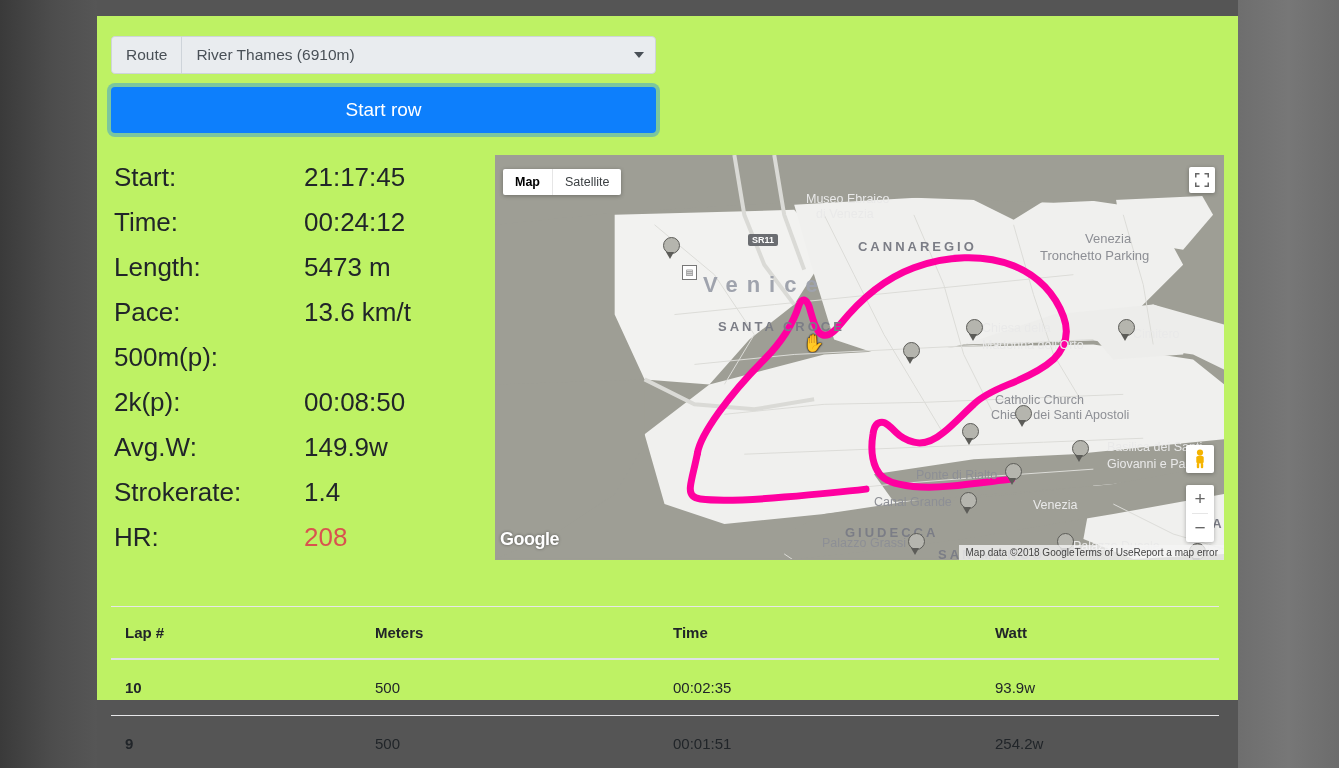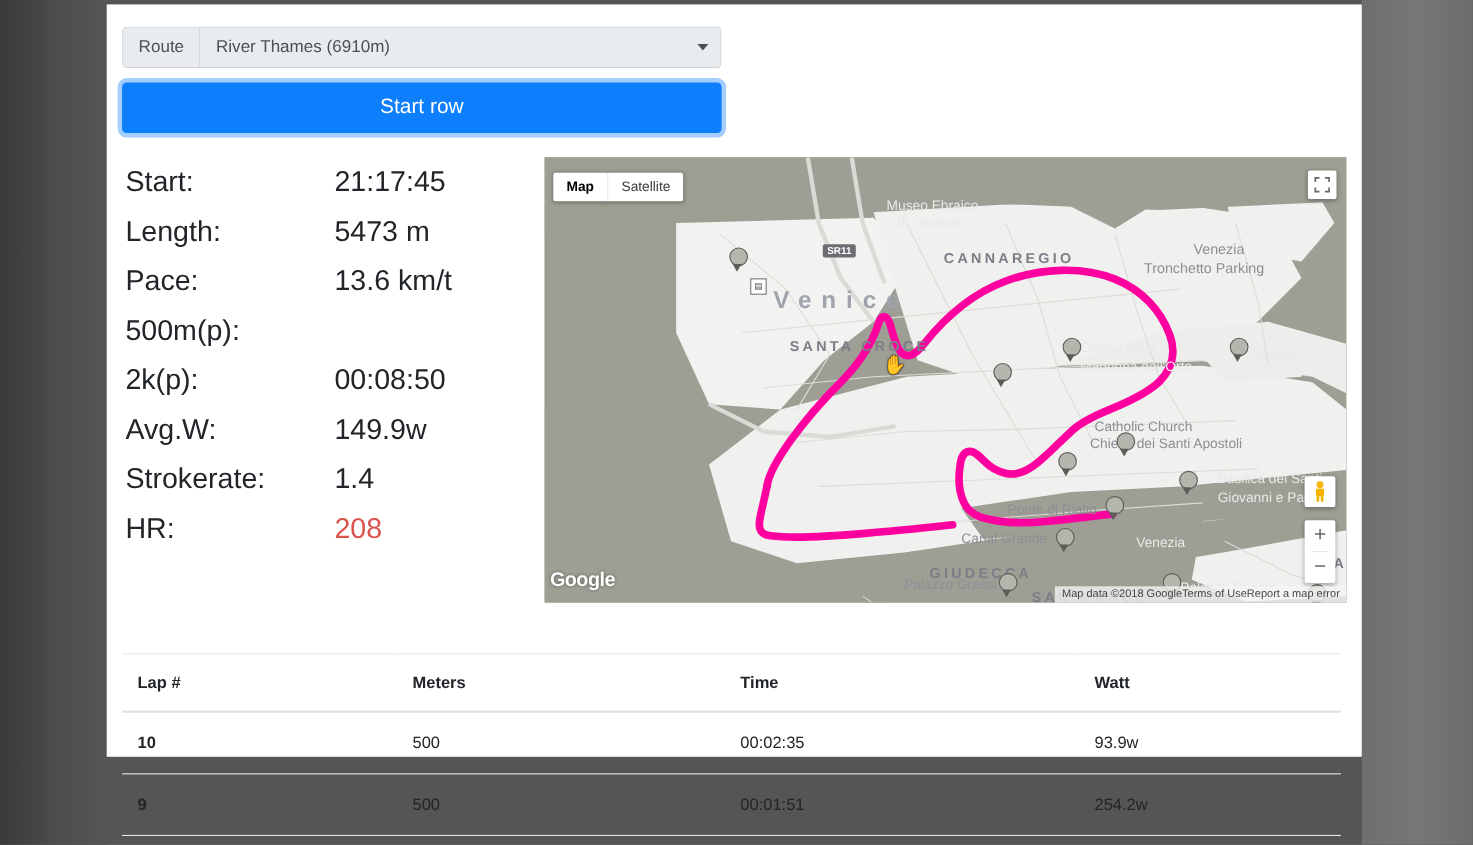--- a/index.html
+++ b/index.html
@@ -16,22 +16,22 @@
       linear-gradient(90deg,#3c3c3c 0px,#4a4a4a 40px,#555 97px,#555 97px),
       radial-gradient(ellipse at 20% 40%, #6e6e6e 0%, #5a5a5a 70%);
     background-blend-mode:normal;
   }
   .backdrop-left{position:absolute;left:0;top:0;width:97px;height:768px;
     background:linear-gradient(90deg,#3a3a3a 0%,#4d4d4d 55%,#565656 100%);}
   .backdrop-right{position:absolute;left:1238px;top:0;width:101px;height:768px;
     background:linear-gradient(90deg,#6e6e6e 0%,#777 50%,#6c6c6c 100%);}
 
   .page{
-    position:absolute;left:97px;top:4px;width:1141px;height:684px;
-    background:#ffffff;
+    position:absolute;left:97px;top:16px;width:1141px;height:684px;
+    background:#bef264;
   }
   .container{position:absolute;left:14px;top:0;width:1113px;}
 
   
   .controls{display:flex;gap:26px;padding-top:20px;}
   .col{width:545px;}
 
   .input-group{display:flex;height:38px;border-radius:4px;overflow:hidden;}
   .ig-label{
     display:flex;align-items:center;padding:0 14px;
@@ -169,20 +169,24 @@
 
 
     </div>
 
     <div class="middle">
 
       <div class="stats" id="stats-list">
           <div class="stat-row">
             <div class="stat-label">Start:</div>
             <div class="stat-value">21:17:45</div>
+          </div>
+          <div class="stat-row">
+            <div class="stat-label">Time:</div>
+            <div class="stat-value">00:24:12</div>
           </div>
           <div class="stat-row">
             <div class="stat-label">Length:</div>
             <div class="stat-value">5473 m</div>
           </div>
           <div class="stat-row">
             <div class="stat-label">Pace:</div>
             <div class="stat-value">13.6 km/t</div>
           </div>
           <div class="stat-row">

